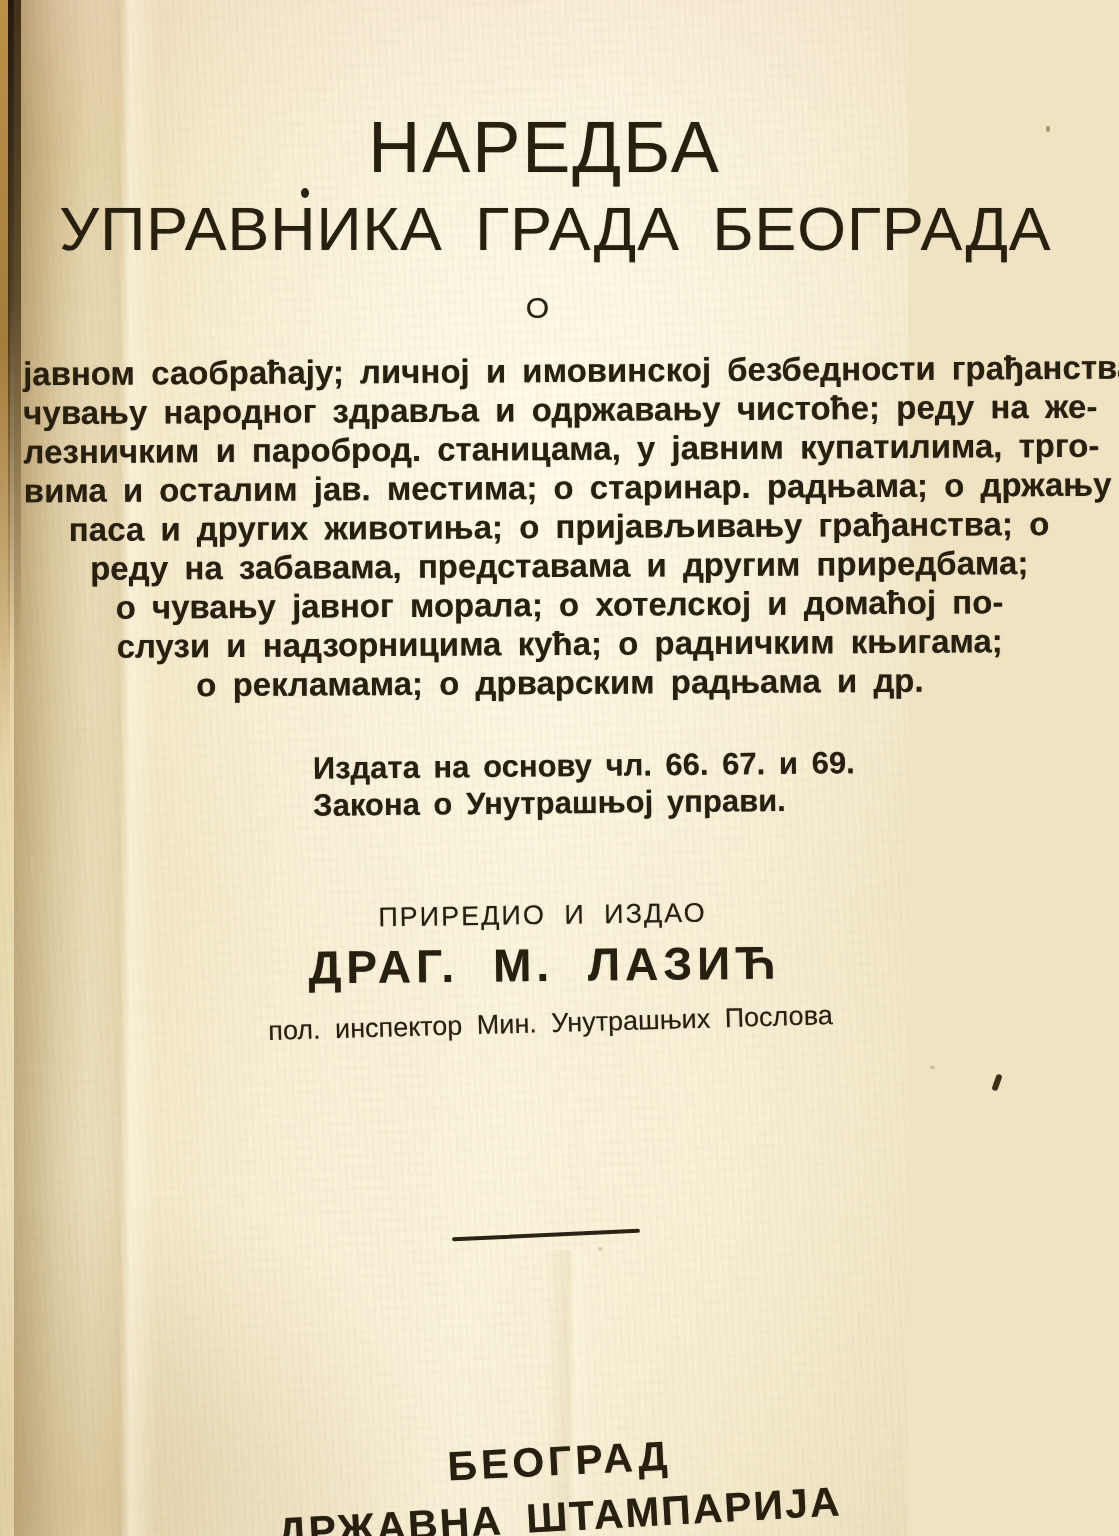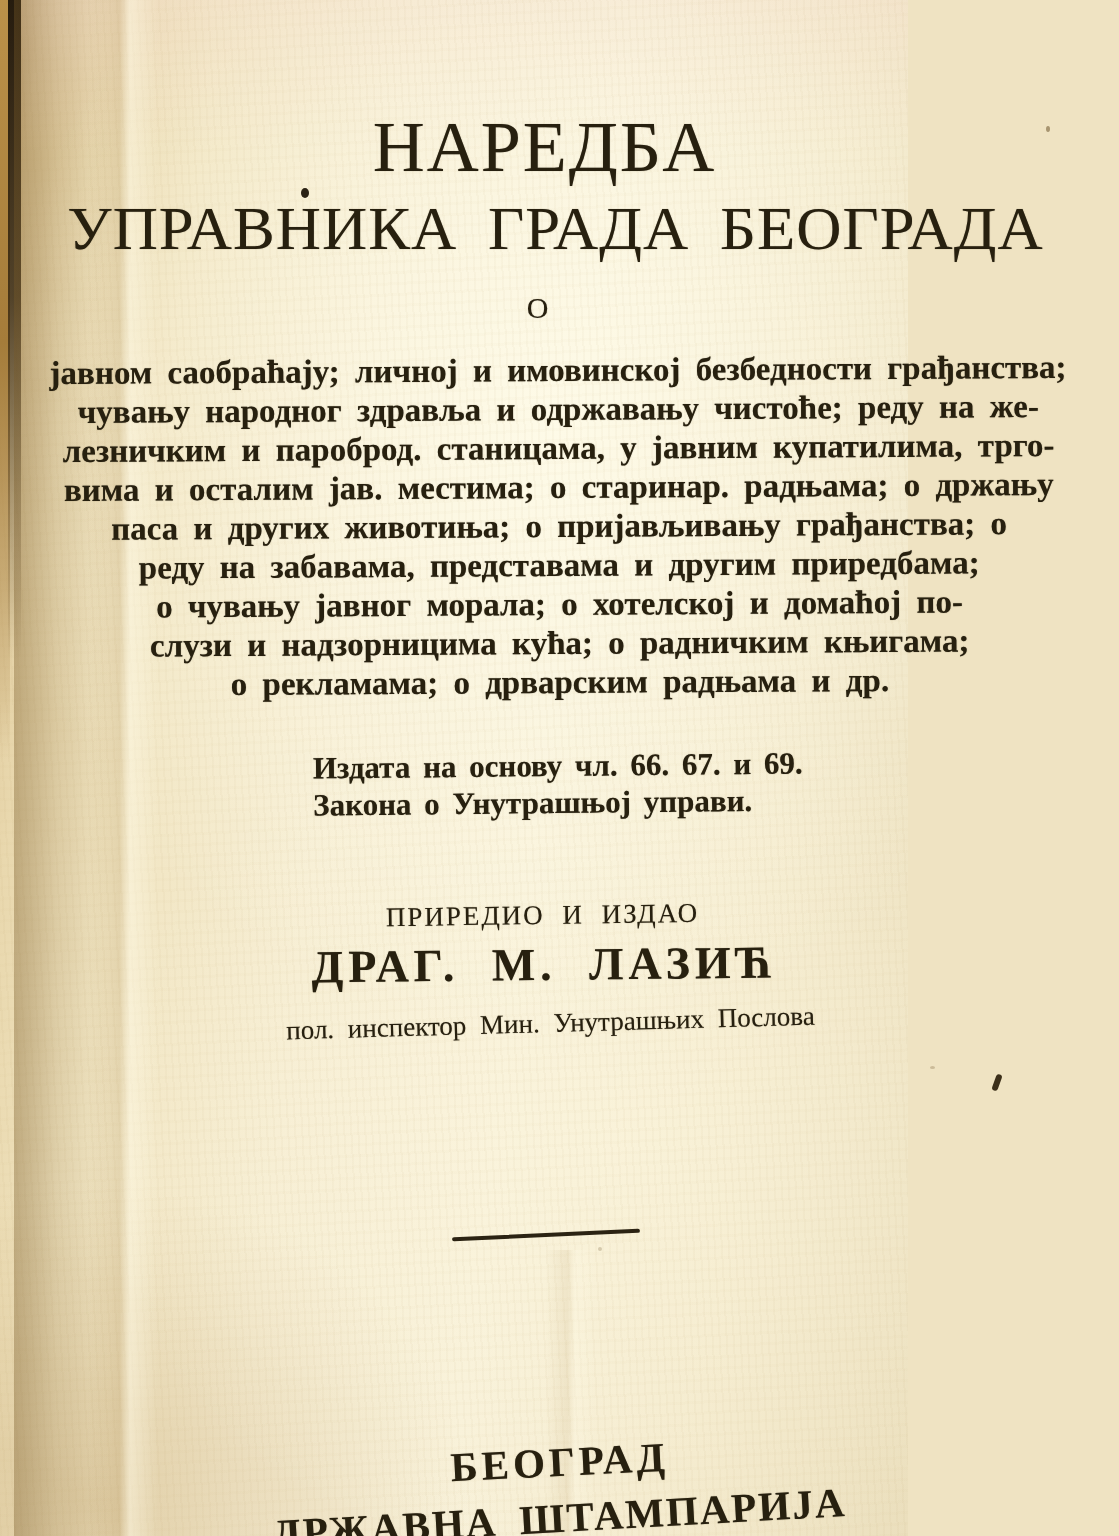--- a/index.html
+++ b/index.html
@@ -4,21 +4,21 @@
 <style>
   html, body {
     margin: 0; padding: 0;
     width: 1119px; height: 1536px;
     overflow: hidden;
     background: #efe3c2;
   }
   .page {
     position: absolute; inset: 0;
     width: 908px; height: 1536px;
-    font-family: Liberation Serif, serif;
+    font-family: Liberation Sans, sans-serif;
     color: #27200f;
     background:
       radial-gradient(85% 55% at 60% 28%, rgba(255,252,234,0.85), rgba(255,252,234,0) 72%),
       radial-gradient(90% 45% at 68% 74%, rgba(252,246,222,0.6), rgba(252,246,222,0) 65%),
       radial-gradient(60% 30% at 10% 98%, rgba(190,158,104,0.35), rgba(190,158,104,0) 70%),
       linear-gradient(180deg, rgba(243,221,201,0.45), rgba(243,221,201,0) 10%),
       linear-gradient(97deg, #bd9c66 0%, #dcc596 4%, #e9d8ae 10%, #f1e5c2 20%, #f6edd2 38%, #f8f1d9 58%, #f3e9cb 80%, #ebdfbd 100%);
   }
   
   .texture {

